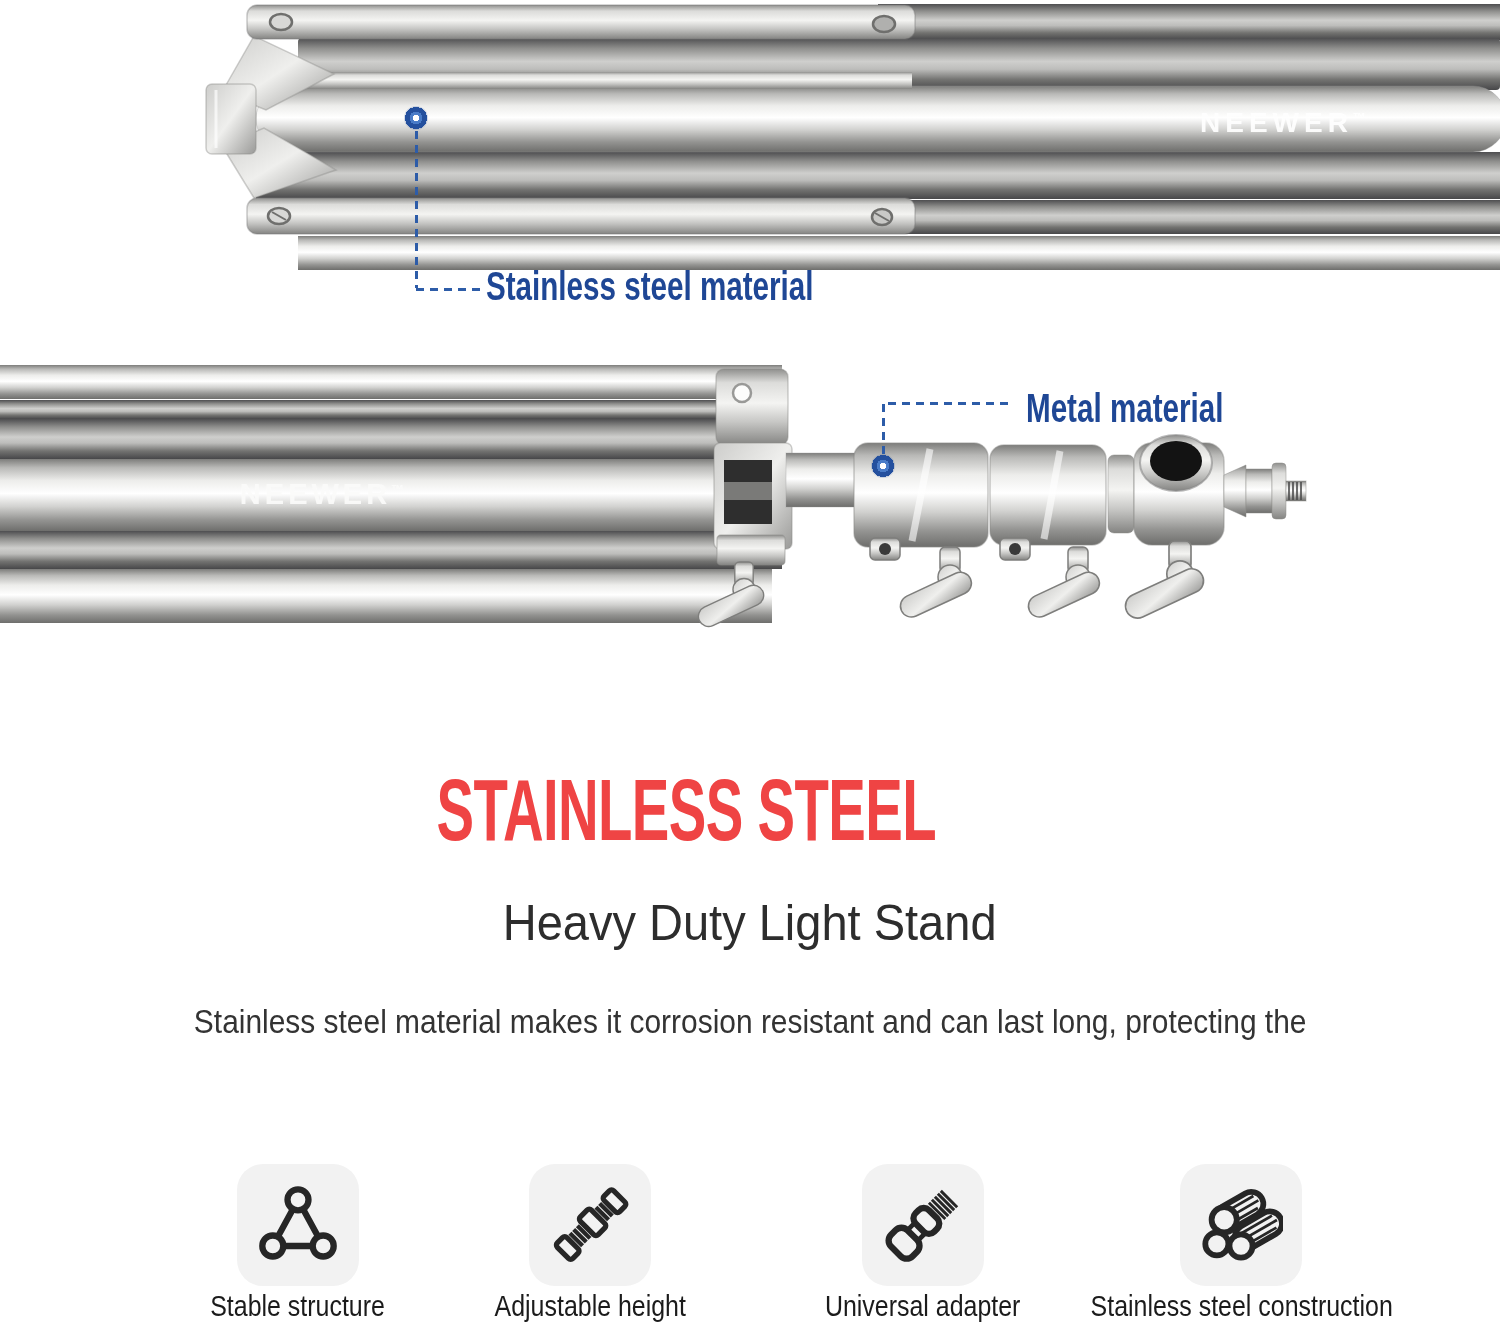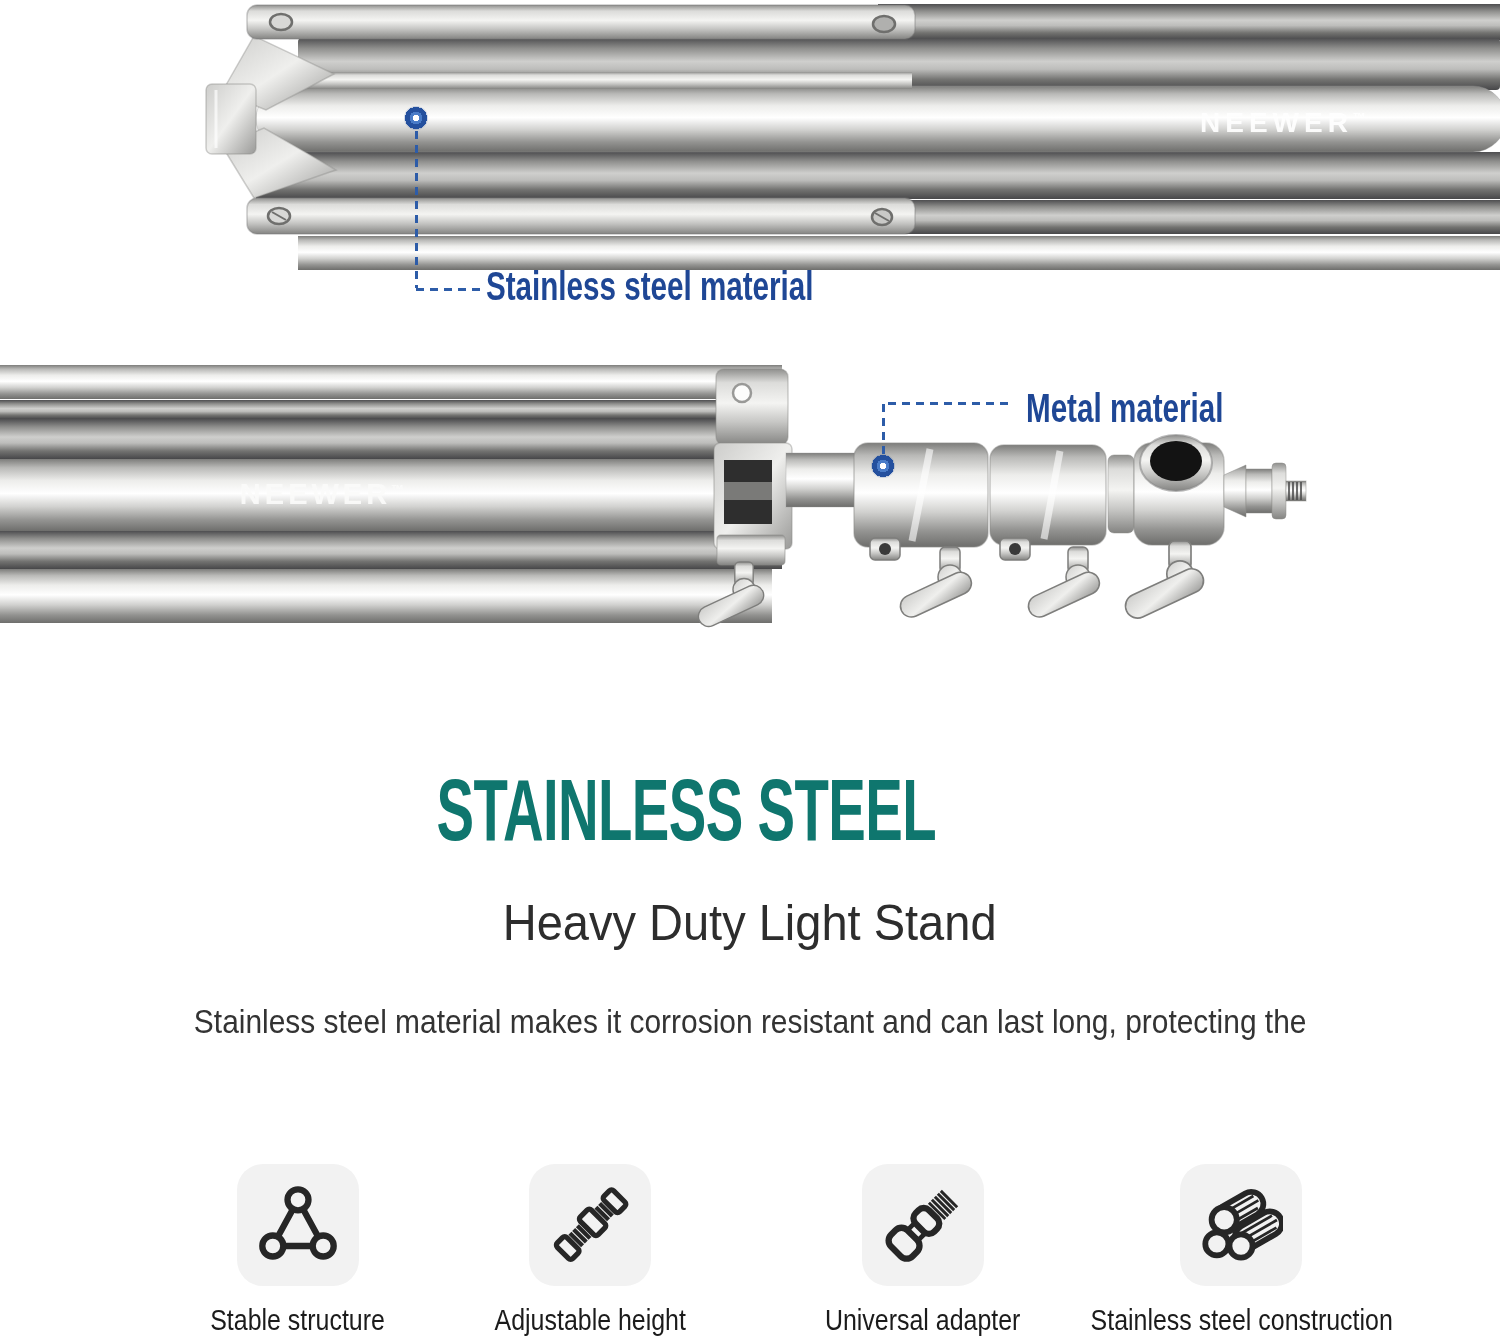--- a/index.html
+++ b/index.html
@@ -11,33 +11,33 @@
   
   .co-dot{width:24px;height:24px;border-radius:50%;
     background:radial-gradient(circle at 50% 50%, #ffffff 0 3.5px, #4a7cc8 3.5px 6.5px, #24509e 6.5px 11px, rgba(36,80,158,.2) 11px 12px);}
   .dash-h{height:3px;background:repeating-linear-gradient(90deg,#2d5ca8 0 8px,transparent 8px 14px);}
   .dash-v{width:3px;background:repeating-linear-gradient(180deg,#2d5ca8 0 8px,transparent 8px 14px);}
   .co-label{font-size:40px;font-weight:600;color:#1f4795;white-space:nowrap;
     transform:scaleX(.74);transform-origin:left center;letter-spacing:0;}
 
   
   .title{left:0;top:766px;width:1372px;text-align:center;font-size:88px;line-height:88px;
-    font-weight:bold;color:#0f766e;white-space:nowrap;}
+    font-weight:bold;color:#ef4444;white-space:nowrap;}
   .title .cx{display:inline-block;transform:scaleX(.64);transform-origin:center;letter-spacing:-1px;}
   .subtitle{left:0;top:894px;width:1500px;text-align:center;font-size:50px;line-height:58px;
     font-weight:400;color:#2d2d2d;white-space:nowrap;}
   .subtitle .cx{display:inline-block;transform:scaleX(.94);transform-origin:center;}
   .desc{left:0;top:1000px;width:1500px;text-align:center;color:#333333;font-size:34px;line-height:43px;font-weight:400;}
   .desc .cx{display:inline-block;transform:scaleX(.88);transform-origin:center;white-space:nowrap;}
 
   
   .feat-col{top:1164px;text-align:center;}
   .tile{width:122px;height:122px;border-radius:26px;background:#f2f2f2;margin:0 auto;
     display:flex;align-items:center;justify-content:center;}
-  .feat-label{margin-top:18px;font-size:29px;line-height:33px;color:#1b1b1b;white-space:nowrap;}
+  .feat-label{margin-top:4px;font-size:29px;line-height:33px;color:#1b1b1b;white-space:nowrap;}
   .feat-label .cx{display:inline-block;transform:scaleX(.86);transform-origin:center;}
 </style>
 </head>
 <body>
 
 <div class="page">
 
   <svg class="abs" style="left:0;top:0" width="1500" height="270" viewBox="0 0 1500 270">
     <defs>
       <linearGradient id="gBright" x1="0" y1="0" x2="0" y2="1">

